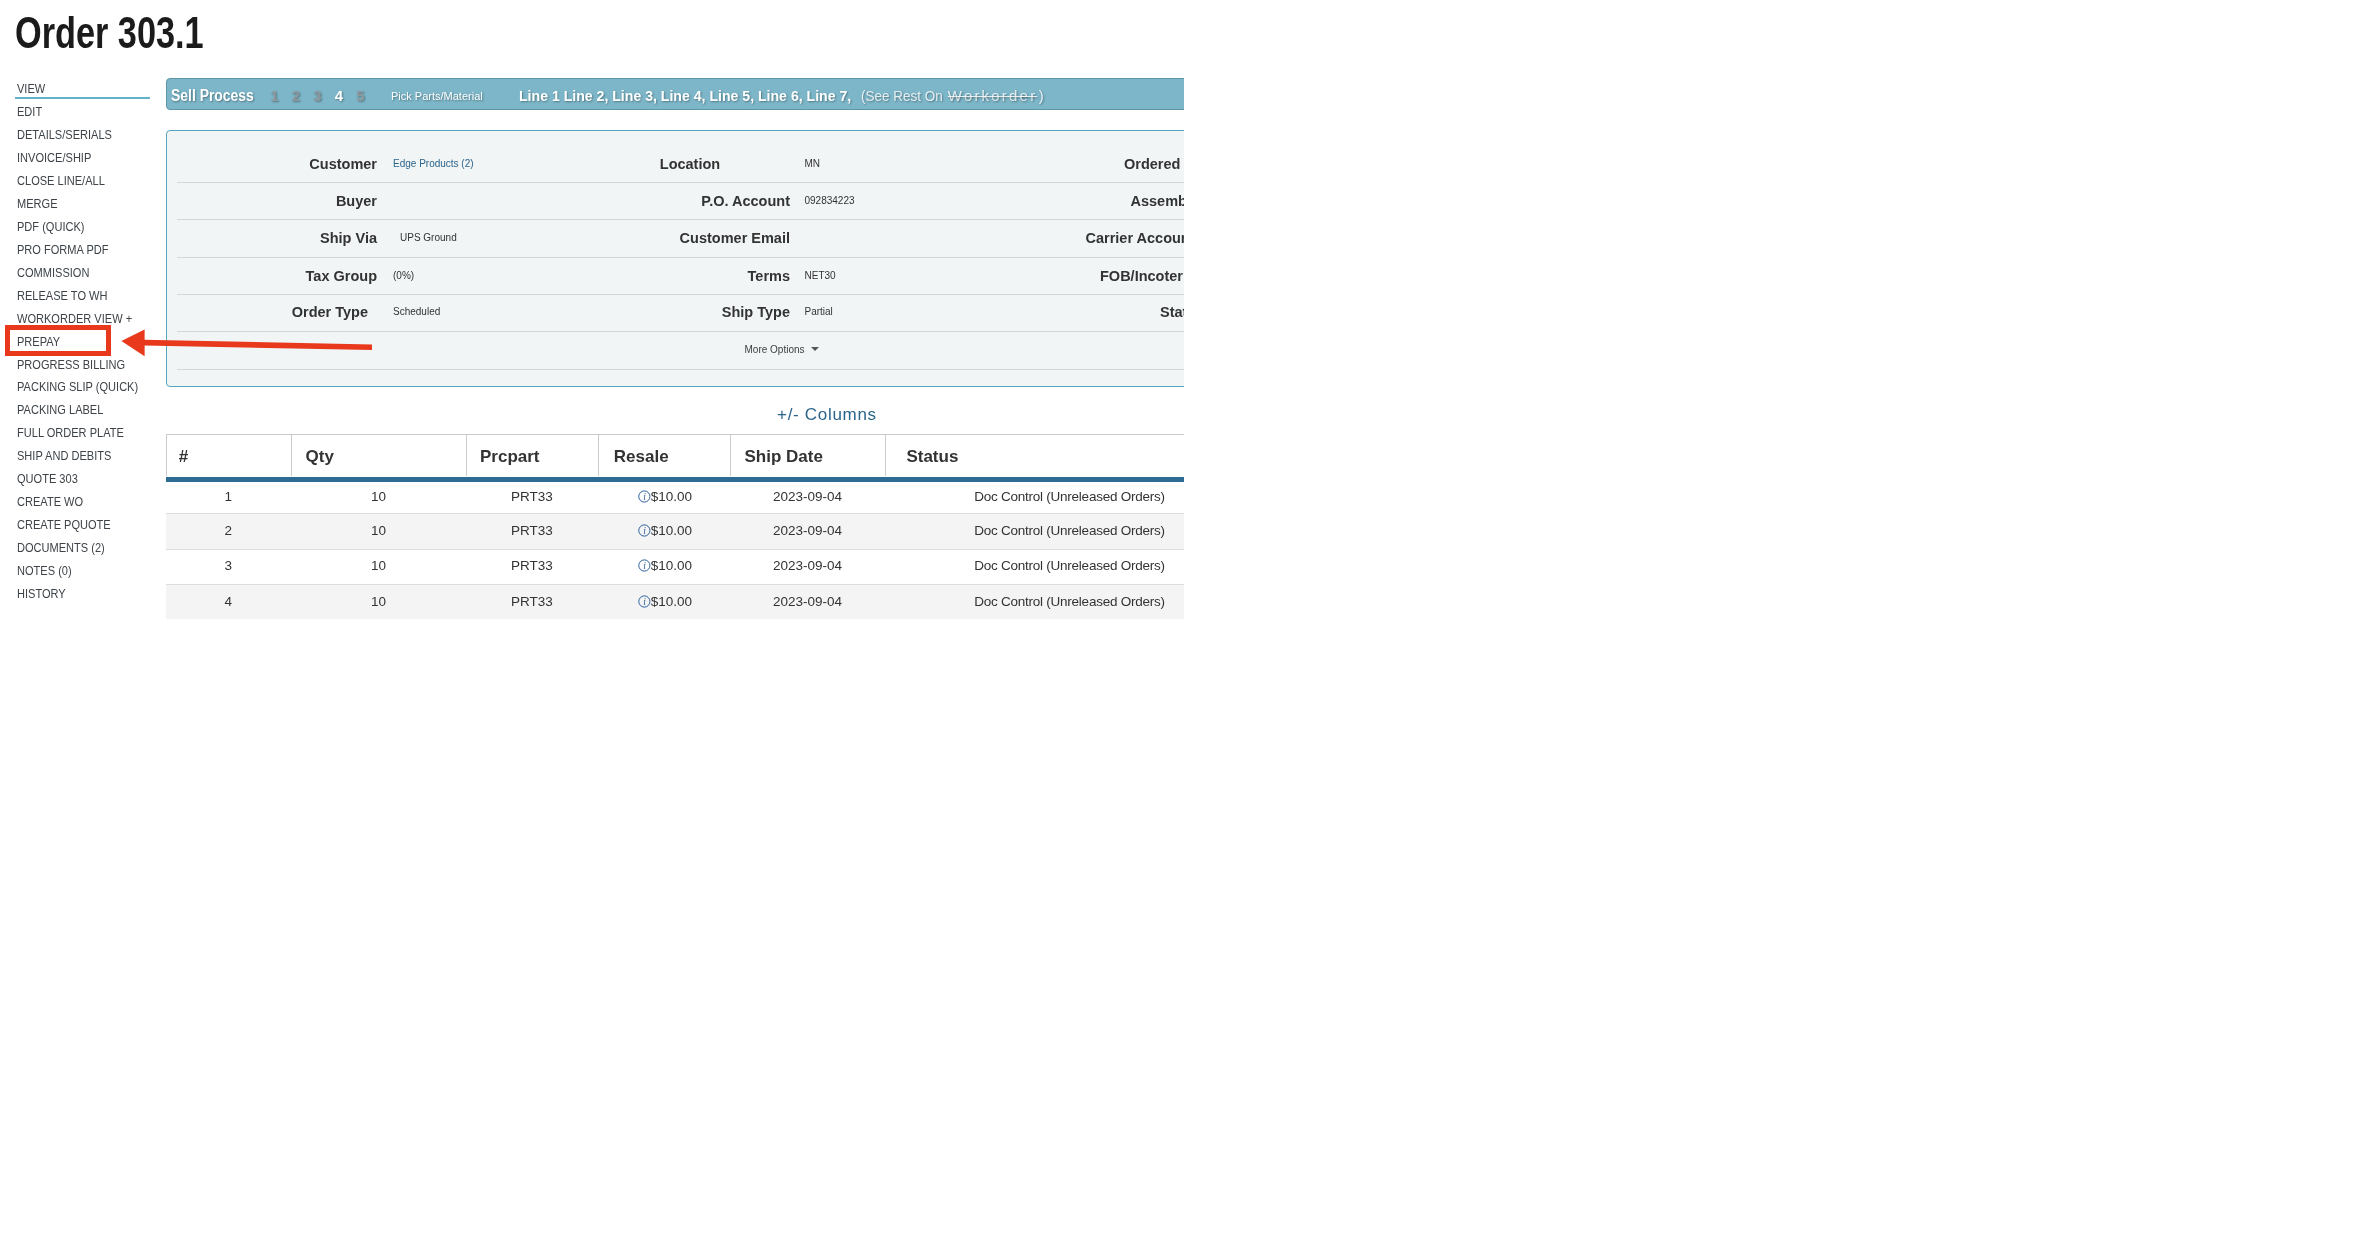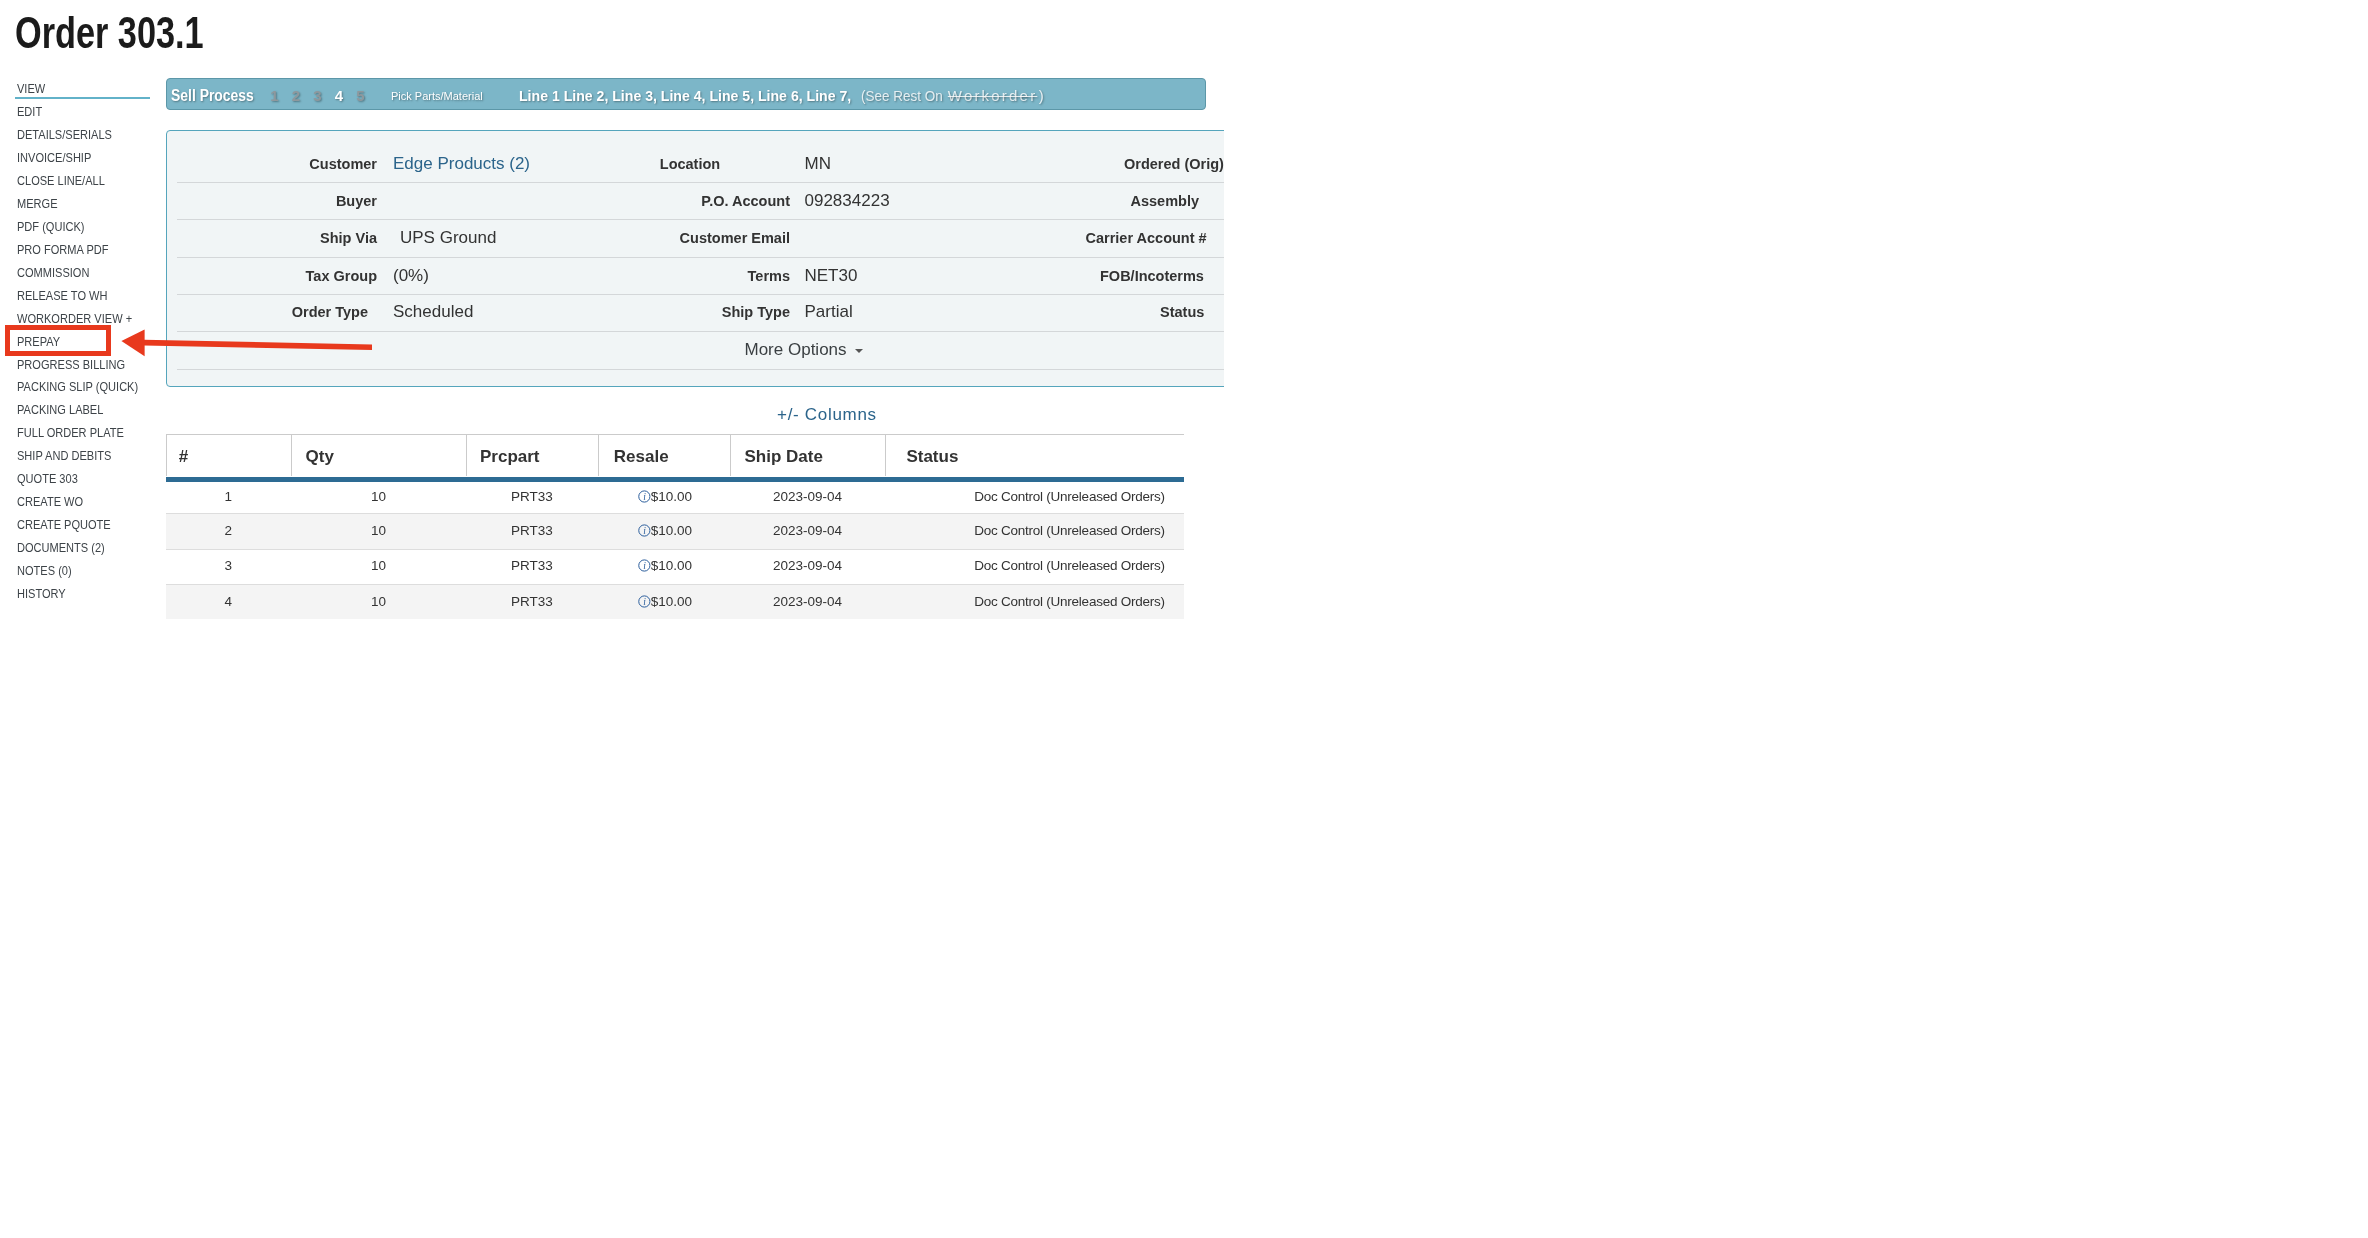--- a/index.html
+++ b/index.html
@@ -1,35 +1,35 @@
 <!DOCTYPE html>
 <html><head>
 <meta charset="utf-8">
 <style>
   html,body{margin:0;padding:0;}
   body{font-family:"Liberation Sans", sans-serif;background:#fff;}
-  #page{position:relative;width:1184px;height:619px;overflow:hidden;background:#fff;padding-left:40px;}
+  #page{position:relative;width:1184px;height:619px;overflow:hidden;background:#fff;}
   .abs{position:absolute;}
   #title{left:14.5px;top:8.25px;font-size:44px;font-weight:bold;color:#1b1b1b;transform:scaleX(0.779);transform-origin:0 0;white-space:nowrap;letter-spacing:0px;}
   
   #side{left:16.5px;top:77.5px;font-size:13px;color:#3d4348;}
   #side .it{height:22.93px;display:flex;align-items:center;white-space:nowrap;}
   #side .it span{transform:scaleX(0.85);transform-origin:0 50%;}
   #viewline{left:14.5px;top:97.4px;width:135.5px;height:2px;background:#62b2c9;}
   
   #redbox{left:5px;top:325px;width:96px;height:20.5px;border:5px solid #e8391d;}
   
   #bar{left:165.5px;top:78px;width:1040px;height:32px;background:#7cb6c8;border:1px solid #5c97a8;border-radius:4px;box-sizing:border-box;color:#fff;}
   #bar .t{position:absolute;top:2px;height:30px;line-height:30px;white-space:nowrap;text-shadow:1px 1px 2px rgba(0,0,0,0.35);}
   .num{font-weight:bold;color:#8e989d;width:22px;text-align:center;}
   
   #panel{left:165.5px;top:130px;width:1262px;height:256.5px;background:#f1f5f6;border:1.5px solid #55a5bc;border-radius:4px;box-sizing:border-box;}
   .pdiv{left:176.5px;width:1240px;height:1px;background:#d4d7d9;}
   .plabel{font-size:14.5px;font-weight:bold;color:#333;text-align:right;width:200px;height:20px;line-height:20px;white-space:nowrap;}
-  .pval{font-size:17px;color:#333;height:20px;line-height:20px;white-space:nowrap;}
+  .pval{font-size:10px;color:#333;height:20px;line-height:20px;white-space:nowrap;}
   a, .link{color:#2b648b;text-decoration:none;}
   
   #pmcol{left:777px;top:404.5px;font-size:17px;letter-spacing:0.7px;}
   
   .tline{background:#cbcbcb;}
   .th{font-size:17px;font-weight:bold;color:#333;height:20px;line-height:20px;white-space:nowrap;}
   #thick{left:166px;top:476.5px;width:1018px;height:5px;background:#2d6b93;}
   .row{left:166px;width:1018px;box-sizing:border-box;}
   .cell{font-size:13.5px;color:#333;height:20px;line-height:20px;white-space:nowrap;text-align:center;transform:translateX(-50%);}
 </style>

